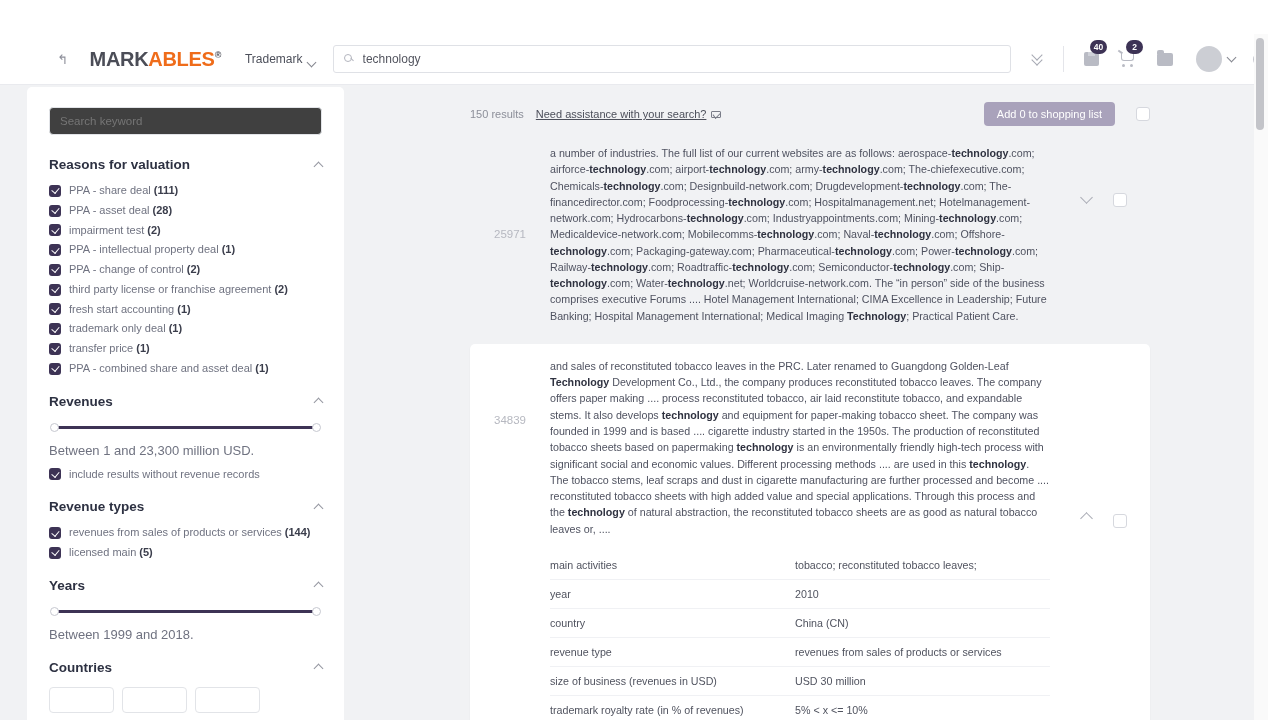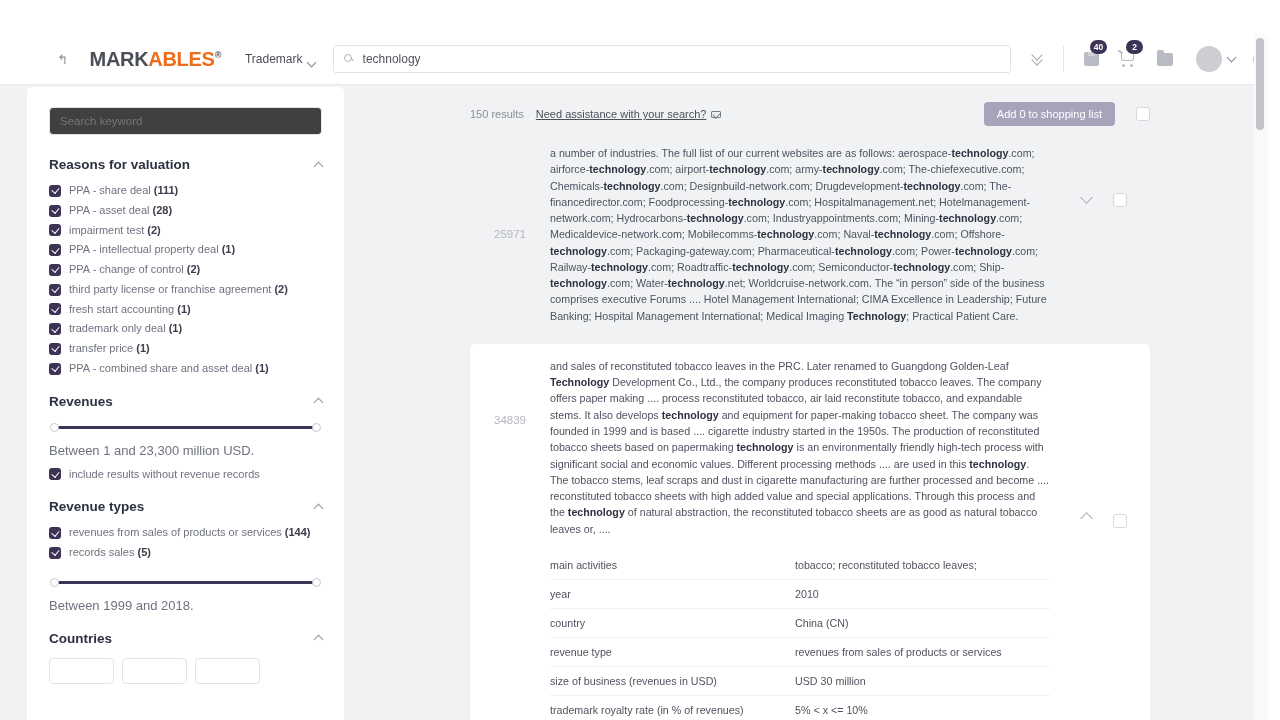--- a/index.html
+++ b/index.html
@@ -317,25 +317,29 @@
         <div class="f-head">
           <span>Revenue types</span>
           <span class="caret"></span>
         </div>
         <div class="chk-row">
           <span class="chk"></span>
           <span class="chk-label"><span>revenues from sales of products or services</span> <b>(144)</b></span>
         </div>
         <div class="chk-row">
           <span class="chk"></span>
-          <span class="chk-label"><span>records sales</span> <b>(5)</b></span>
+          <span class="chk-label"><span>licensed main</span> <b>(5)</b></span>
         </div>
       </div>
 
       <div class="f-section">
+        <div class="f-head">
+          <span>Years</span>
+          <span class="caret"></span>
+        </div>
         <div class="slider">
           <div class="track"></div>
           <div class="knob l"></div>
           <div class="knob r"></div>
         </div>
         <div class="range-text">Between 1999 and 2018.</div>
       </div>
 
       <div class="f-section">
         <div class="f-head">

